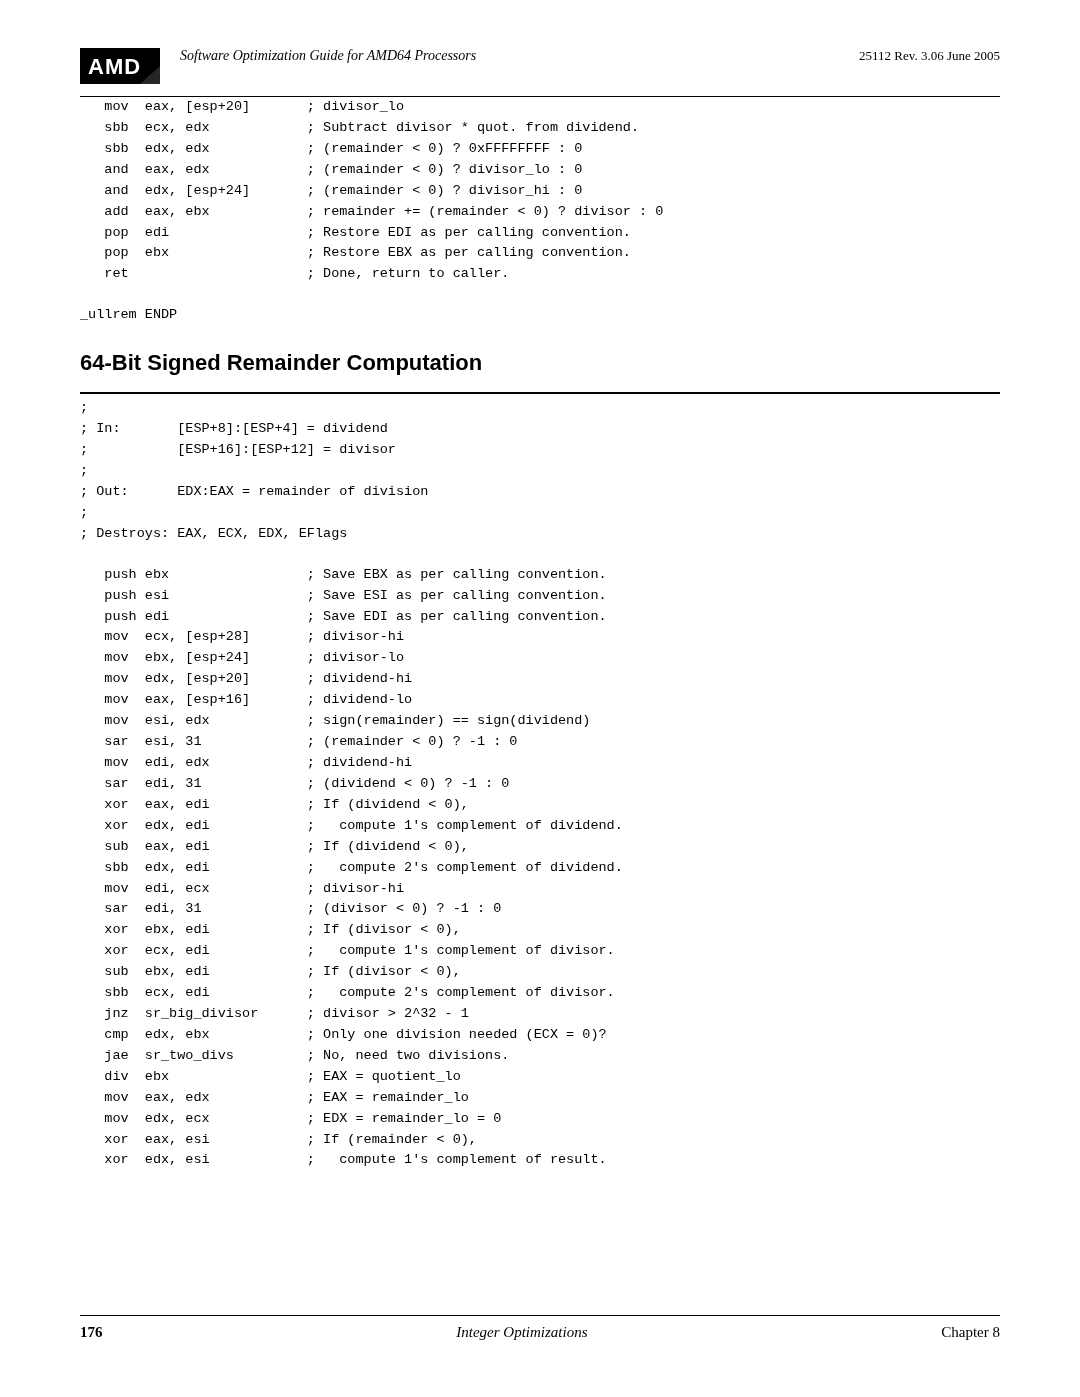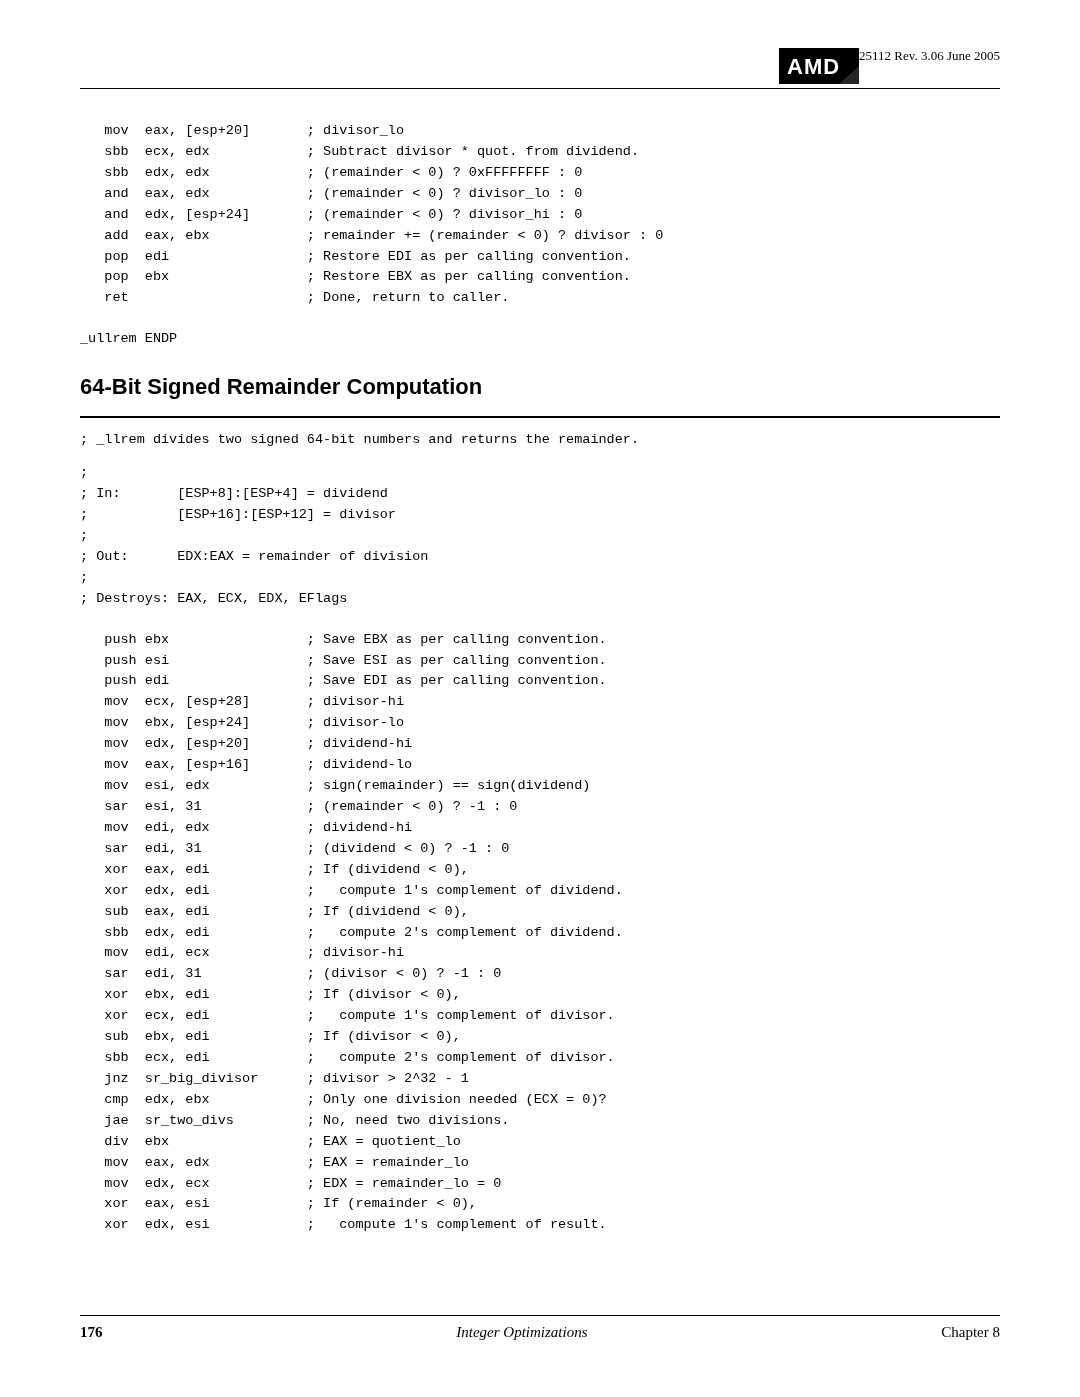--- a/index.html
+++ b/index.html
@@ -12,24 +12,24 @@
       position: relative;
     }
     .page {
       width: 1080px;
       min-height: 1397px;
       padding: 48px 80px 60px 80px;
       position: relative;
     }
     .header {
       display: flex;
-      justify-content: flex-end;
+      justify-content: center;
       align-items: flex-start;
       border-bottom: 1px solid #000;
-      margin-bottom: 32px;
+      padding-bottom: 8px;
     }
     .header-subtitle {
       font-style: italic;
       font-size: 14px;
       flex: 1;
       padding-left: 20px;
     }
     .header-doc-info {
       font-size: 13px;
       font-style: normal;
@@ -87,30 +87,32 @@
     <div>
       
       <svg width="80" height="36" viewBox="0 0 80 36">
 
         <rect x="0" y="0" width="80" height="36" fill="#000"></rect>
         <text x="8" y="26" font-family="Arial" font-weight="900" font-size="22" fill="white" letter-spacing="1">AMD</text>
 
         <polygon points="60,36 80,36 80,18" fill="#fff" opacity="0.15"></polygon>
       </svg>
     </div>
+    <div class="header-subtitle">
+      <em>Software Optimization Guide for AMD64 Processors</em>
+    </div>
     <div class="header-doc-info">25112  Rev. 3.06  June 2005</div>
   </div>
 
   <div class="code-block" id="code-top-block"><span class="code-line">   mov  eax, [esp+20]       ; divisor_lo</span><span class="code-line">   sbb  ecx, edx            ; Subtract divisor * quot. from dividend.</span><span class="code-line">   sbb  edx, edx            ; (remainder &lt; 0) ? 0xFFFFFFFF : 0</span><span class="code-line">   and  eax, edx            ; (remainder &lt; 0) ? divisor_lo : 0</span><span class="code-line">   and  edx, [esp+24]       ; (remainder &lt; 0) ? divisor_hi : 0</span><span class="code-line">   add  eax, ebx            ; remainder += (remainder &lt; 0) ? divisor : 0</span><span class="code-line">   pop  edi                 ; Restore EDI as per calling convention.</span><span class="code-line">   pop  ebx                 ; Restore EBX as per calling convention.</span><span class="code-line">   ret                      ; Done, return to caller.</span></div>
 
   <div class="code-block" style="margin-bottom:24px;">_ullrem ENDP</div>
 
   <div class="section-heading">64-Bit Signed Remainder Computation</div>
 
-  <div class="code-block">; _llrem divides two signed 64-bit numbers and returns the remainder.</div>
 
   <div class="code-block" id="comment-block" style="margin-top:-8px;"><span class="code-line">;</span><span class="code-line">; In:       [ESP+8]:[ESP+4] = dividend</span><span class="code-line">;           [ESP+16]:[ESP+12] = divisor</span><span class="code-line">;</span><span class="code-line">; Out:      EDX:EAX = remainder of division</span><span class="code-line">;</span><span class="code-line">; Destroys: EAX, ECX, EDX, EFlags</span></div>
 
   <div class="code-block" id="code-main-block" style="margin-top:4px;"><span class="code-line">   push ebx                 ; Save EBX as per calling convention.</span><span class="code-line">   push esi                 ; Save ESI as per calling convention.</span><span class="code-line">   push edi                 ; Save EDI as per calling convention.</span><span class="code-line">   mov  ecx, [esp+28]       ; divisor-hi</span><span class="code-line">   mov  ebx, [esp+24]       ; divisor-lo</span><span class="code-line">   mov  edx, [esp+20]       ; dividend-hi</span><span class="code-line">   mov  eax, [esp+16]       ; dividend-lo</span><span class="code-line">   mov  esi, edx            ; sign(remainder) == sign(dividend)</span><span class="code-line">   sar  esi, 31             ; (remainder &lt; 0) ? -1 : 0</span><span class="code-line">   mov  edi, edx            ; dividend-hi</span><span class="code-line">   sar  edi, 31             ; (dividend &lt; 0) ? -1 : 0</span><span class="code-line">   xor  eax, edi            ; If (dividend &lt; 0),</span><span class="code-line">   xor  edx, edi            ;   compute 1's complement of dividend.</span><span class="code-line">   sub  eax, edi            ; If (dividend &lt; 0),</span><span class="code-line">   sbb  edx, edi            ;   compute 2's complement of dividend.</span><span class="code-line">   mov  edi, ecx            ; divisor-hi</span><span class="code-line">   sar  edi, 31             ; (divisor &lt; 0) ? -1 : 0</span><span class="code-line">   xor  ebx, edi            ; If (divisor &lt; 0),</span><span class="code-line">   xor  ecx, edi            ;   compute 1's complement of divisor.</span><span class="code-line">   sub  ebx, edi            ; If (divisor &lt; 0),</span><span class="code-line">   sbb  ecx, edi            ;   compute 2's complement of divisor.</span><span class="code-line">   jnz  sr_big_divisor      ; divisor &gt; 2^32 - 1</span><span class="code-line">   cmp  edx, ebx            ; Only one division needed (ECX = 0)?</span><span class="code-line">   jae  sr_two_divs         ; No, need two divisions.</span><span class="code-line">   div  ebx                 ; EAX = quotient_lo</span><span class="code-line">   mov  eax, edx            ; EAX = remainder_lo</span><span class="code-line">   mov  edx, ecx            ; EDX = remainder_lo = 0</span><span class="code-line">   xor  eax, esi            ; If (remainder &lt; 0),</span><span class="code-line">   xor  edx, esi            ;   compute 1's complement of result.</span></div>
 
   <div class="footer">
     <div class="footer-left">176</div>
     <div class="footer-center">Integer Optimizations</div>
     <div class="footer-right">Chapter 8</div>
   </div>

